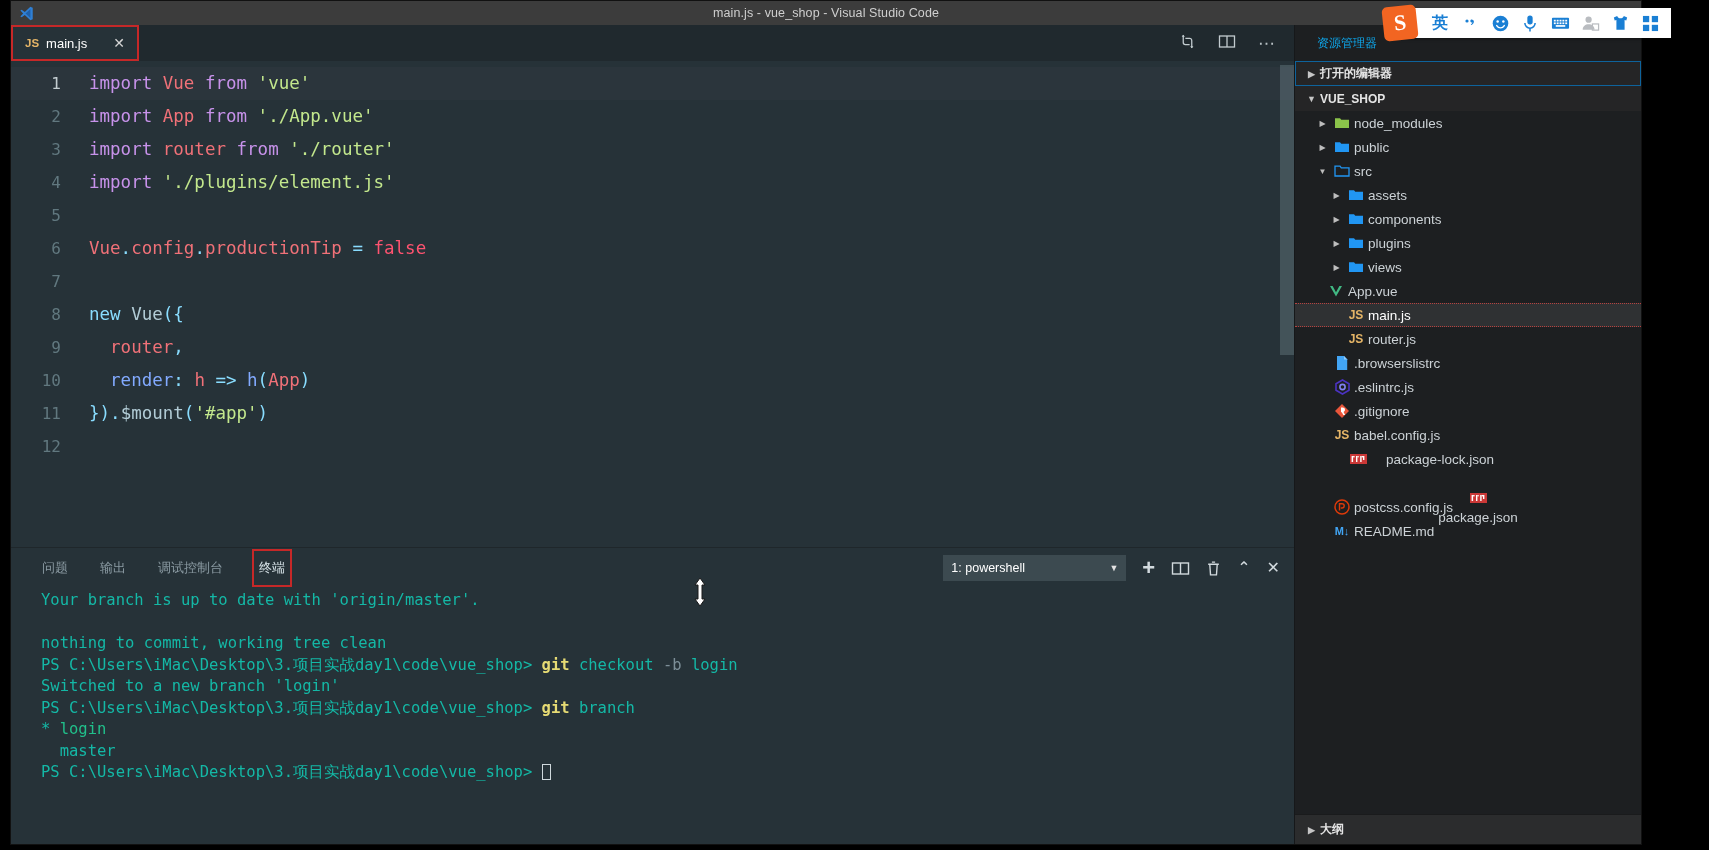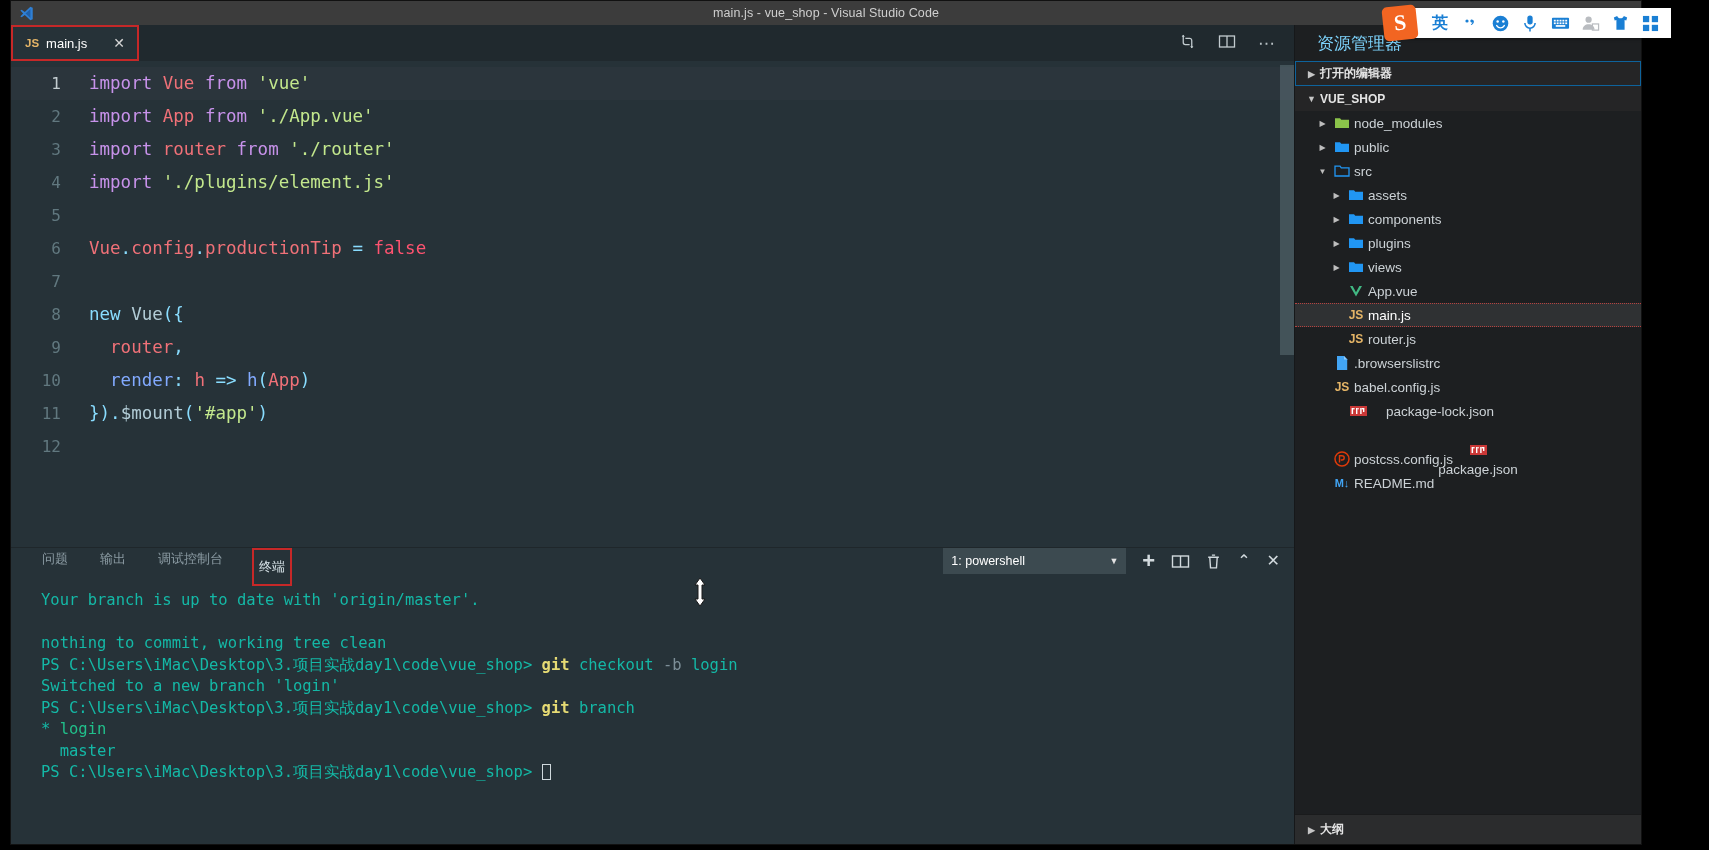--- a/index.html
+++ b/index.html
@@ -106,21 +106,21 @@
     width: 14px; height: 100%;
   }
   .editor-scrollbar .thumb {
     position: absolute; top: 4px; left: 0; width: 14px; height: 290px;
     background: rgba(120,140,150,.36);
   }
   
   .panel { flex: 0 0 297px; background: #263238; display:flex; flex-direction: column; border-top: 1px solid #1f272b; }
   .panel-head {
     height: 40px; flex: 0 0 40px;
-    display: flex; align-items: flex-start;
+    display: flex; align-items: center;
     padding: 0 14px 0 28px; position: relative;
   }
   .ptab {
     font-size: 13px; color: #8b9ba3; margin-right: 26px;
     padding: 2px 3px; position: relative;
   }
   .ptab.active-box {
     color: #d6e2e7;
     border: 2px solid #c62828;
     padding: 8px 5px;
@@ -160,21 +160,21 @@
   .sidebar {
     flex: 0 0 347px;
     background: #1d1f21;
     display: flex; flex-direction: column;
     border-left: 1px solid #16181a;
   }
   .side-title {
     height: 36px; flex: 0 0 36px;
     display: flex; align-items: center;
     padding-left: 22px;
-    color: #7dd3fc; font-size: 17px; text-align: right;
+    color: #0ea5e9; font-size: 12px; text-align: right;
   }
   .sec-header {
     height: 25px; flex: 0 0 25px;
     display: flex; align-items: center;
     background: #252526;
     color: #e4e4e4; font-size: 12px; font-weight: 700;
     padding-left: 8px;
   }
   .sec-header.focus { outline: 1px solid #0e639c; outline-offset: -1px; }
   .twisty { width: 17px; display:flex; align-items:center; justify-content:center; color:#c6c6c6; font-size: 9px; }
@@ -396,21 +396,21 @@
             </div>
             <div class="row" style="padding-left: 34px;">
               <span class="twisty-sm">▶</span>
               <span class="ficon">
                 <svg width="16" height="16" viewBox="0 0 16 16">
                   <path d="M1 3.2h5l1.3 1.6H15v8.2H1z" fill="#2196f3"></path>
                 </svg>
               </span>
               <span class="fname">views</span>
             </div>
-            <div class="row" style="padding-left: 34px;">
+            <div class="row" style="padding-left: 14px;">
               <span class="twisty-sm"></span>
               <span class="ficon">
                 <svg width="16" height="16" viewBox="0 0 16 16">
                   <path d="M2 3h2.6L8 9.2 11.4 3H14L8 13.4z" fill="#41b883"></path>
                 </svg>
               </span>
               <span class="fname">App.vue</span>
             </div>
             <div class="row selected" style="padding-left: 34px;">
               <span class="twisty-sm"></span>
@@ -428,20 +428,40 @@
             </div>
             <div class="row" style="padding-left: 20px;">
               <span class="twisty-sm"></span>
               <span class="ficon">
                 <svg width="14" height="16" viewBox="0 0 14 16">
                   <path d="M2 1h7l3.2 3.2V15H2z" fill="#42a5f5"></path>
                   <path d="M9 1v3.4h3.2z" fill="#90caf9"></path>
                 </svg>
               </span>
               <span class="fname">.browserslistrc</span>
+            </div>
+            <div class="row" style="padding-left: 20px;">
+              <span class="twisty-sm"></span>
+              <span class="ficon">
+                <svg width="15" height="16" viewBox="0 0 15 16">
+                  <path d="M7.5 1 14 4.7v6.6L7.5 15 1 11.3V4.7z" fill="none" stroke="#4b32c3" stroke-width="1.6"></path>
+                  <circle cx="7.5" cy="8" r="2.6" fill="none" stroke="#8080f2" stroke-width="1.6"></circle>
+                </svg>
+              </span>
+              <span class="fname">.eslintrc.js</span>
+            </div>
+            <div class="row" style="padding-left: 20px;">
+              <span class="twisty-sm"></span>
+              <span class="ficon">
+                <svg width="16" height="16" viewBox="0 0 16 16">
+                  <path d="M8 1 15 8 8 15 1 8z" fill="#e8553a"></path>
+                  <path d="M7 4.6h1.6c1.4 0 2.4.9 2.4 2.2 0 1-.6 1.8-1.5 2.1l1.7 3h-1.9L7.8 9.2H7V4.6z" fill="#fff"></path>
+                </svg>
+              </span>
+              <span class="fname">.gitignore</span>
             </div>
             <div class="row" style="padding-left: 20px;">
               <span class="twisty-sm"></span>
               <span class="ficon">
                 <span style="color:#e5b567;font-weight:700;font-size:12px;font-family:'Liberation Sans',sans-serif;">JS</span>
               </span>
               <span class="fname">babel.config.js</span>
             </div>
             <div class="row" style="padding-left: 20px; gap: 16px;">
               <span class="twisty-sm"></span>

